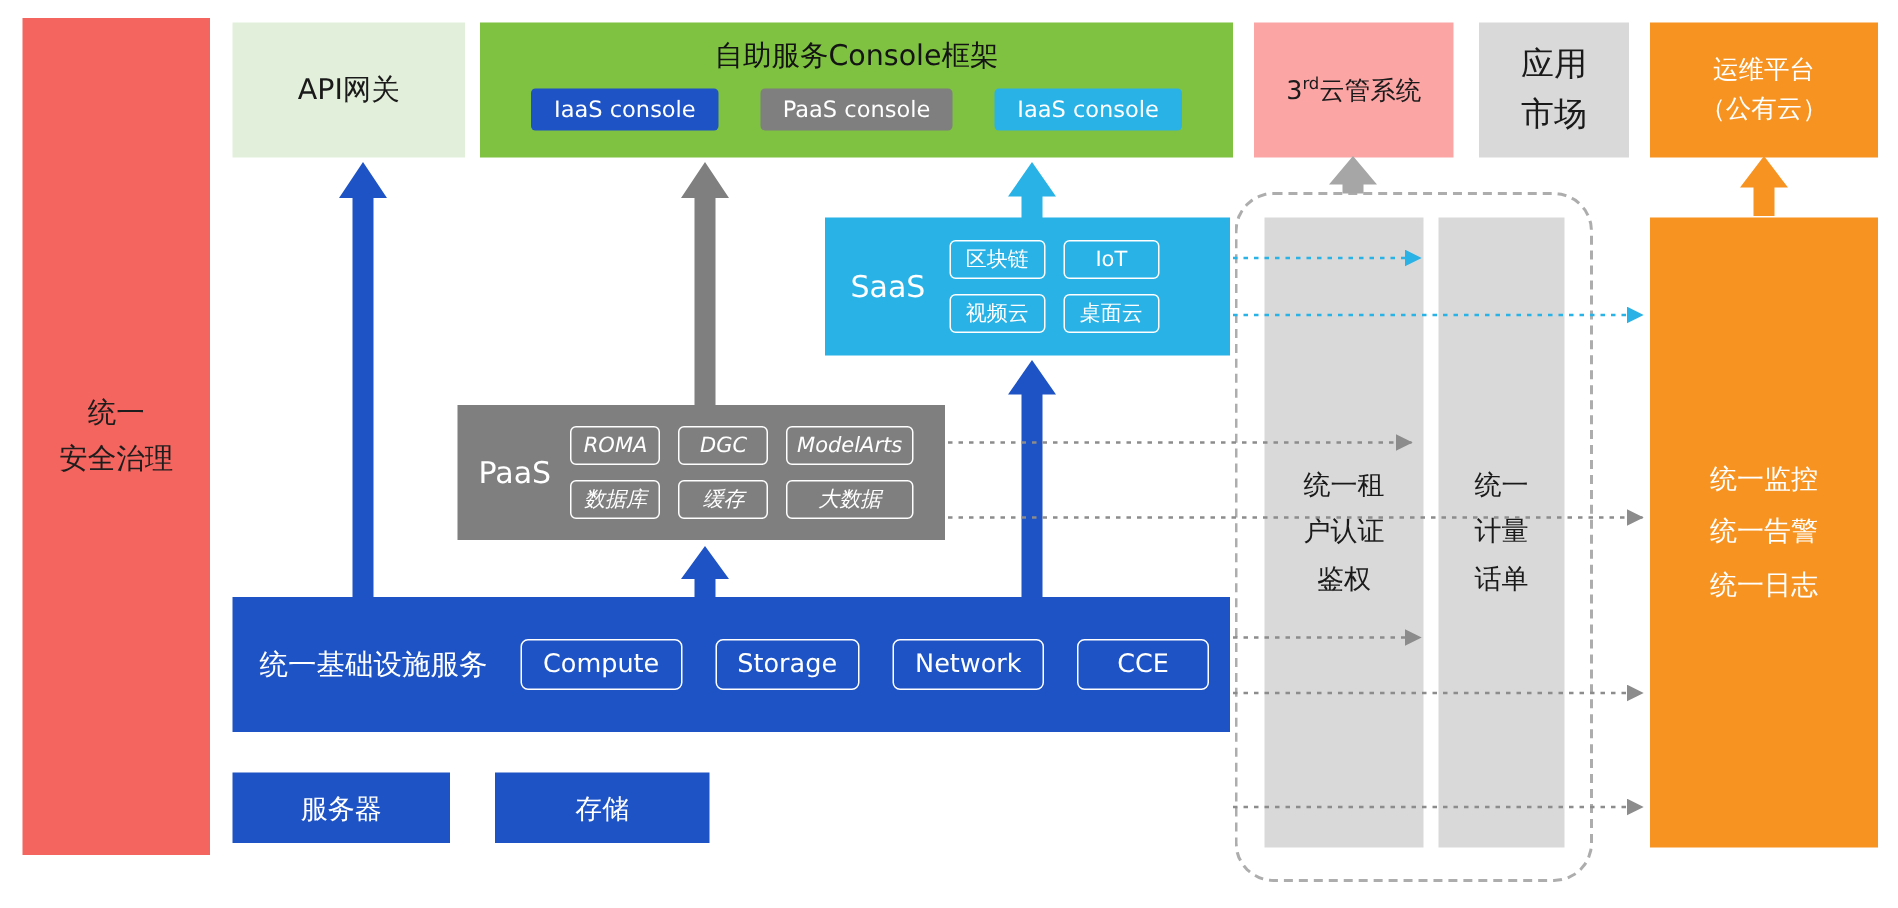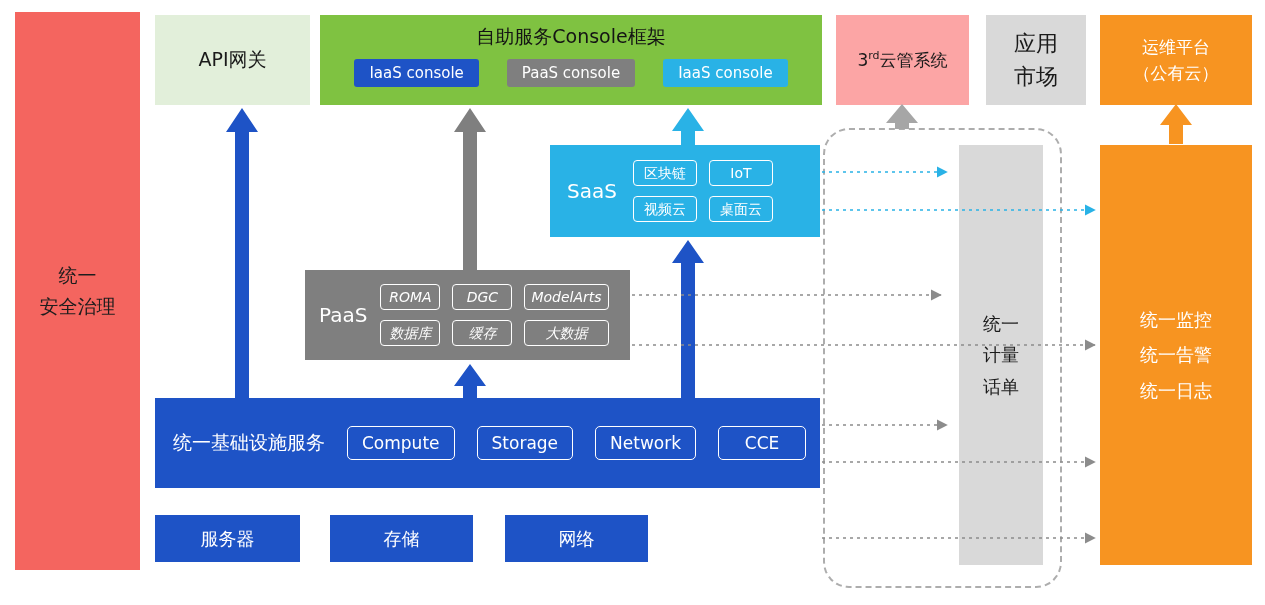--- a/index.html
+++ b/index.html
@@ -106,23 +106,25 @@
     <div class="iaas-row">
       <span class="iaas-pill">Compute</span>
       <span class="iaas-pill">Storage</span>
       <span class="iaas-pill">Network</span>
       <span class="iaas-pill">CCE</span>
     </div>
   </div>
 
   <div class="box hw hw1">服务器</div>
   <div class="box hw hw2">存储</div>
-  <div class="box hw hw3">网络</div>
 
   <div class="dashed-wrap"></div>
+  <div class="box auth-bar ml">统一租
+户认证
+鉴权</div>
   <div class="box meter-bar ml">统一
 计量
 话单</div>
   <div class="box monitor-bar ml">统一监控
 统一告警
 统一日志</div>
 
   <svg class="overlay" width="1265" height="605" viewBox="0 0 1265 605">
     <defs>
       <marker id="ah-gray" markerWidth="8" markerHeight="8" refX="6.5" refY="3.5" orient="auto">

